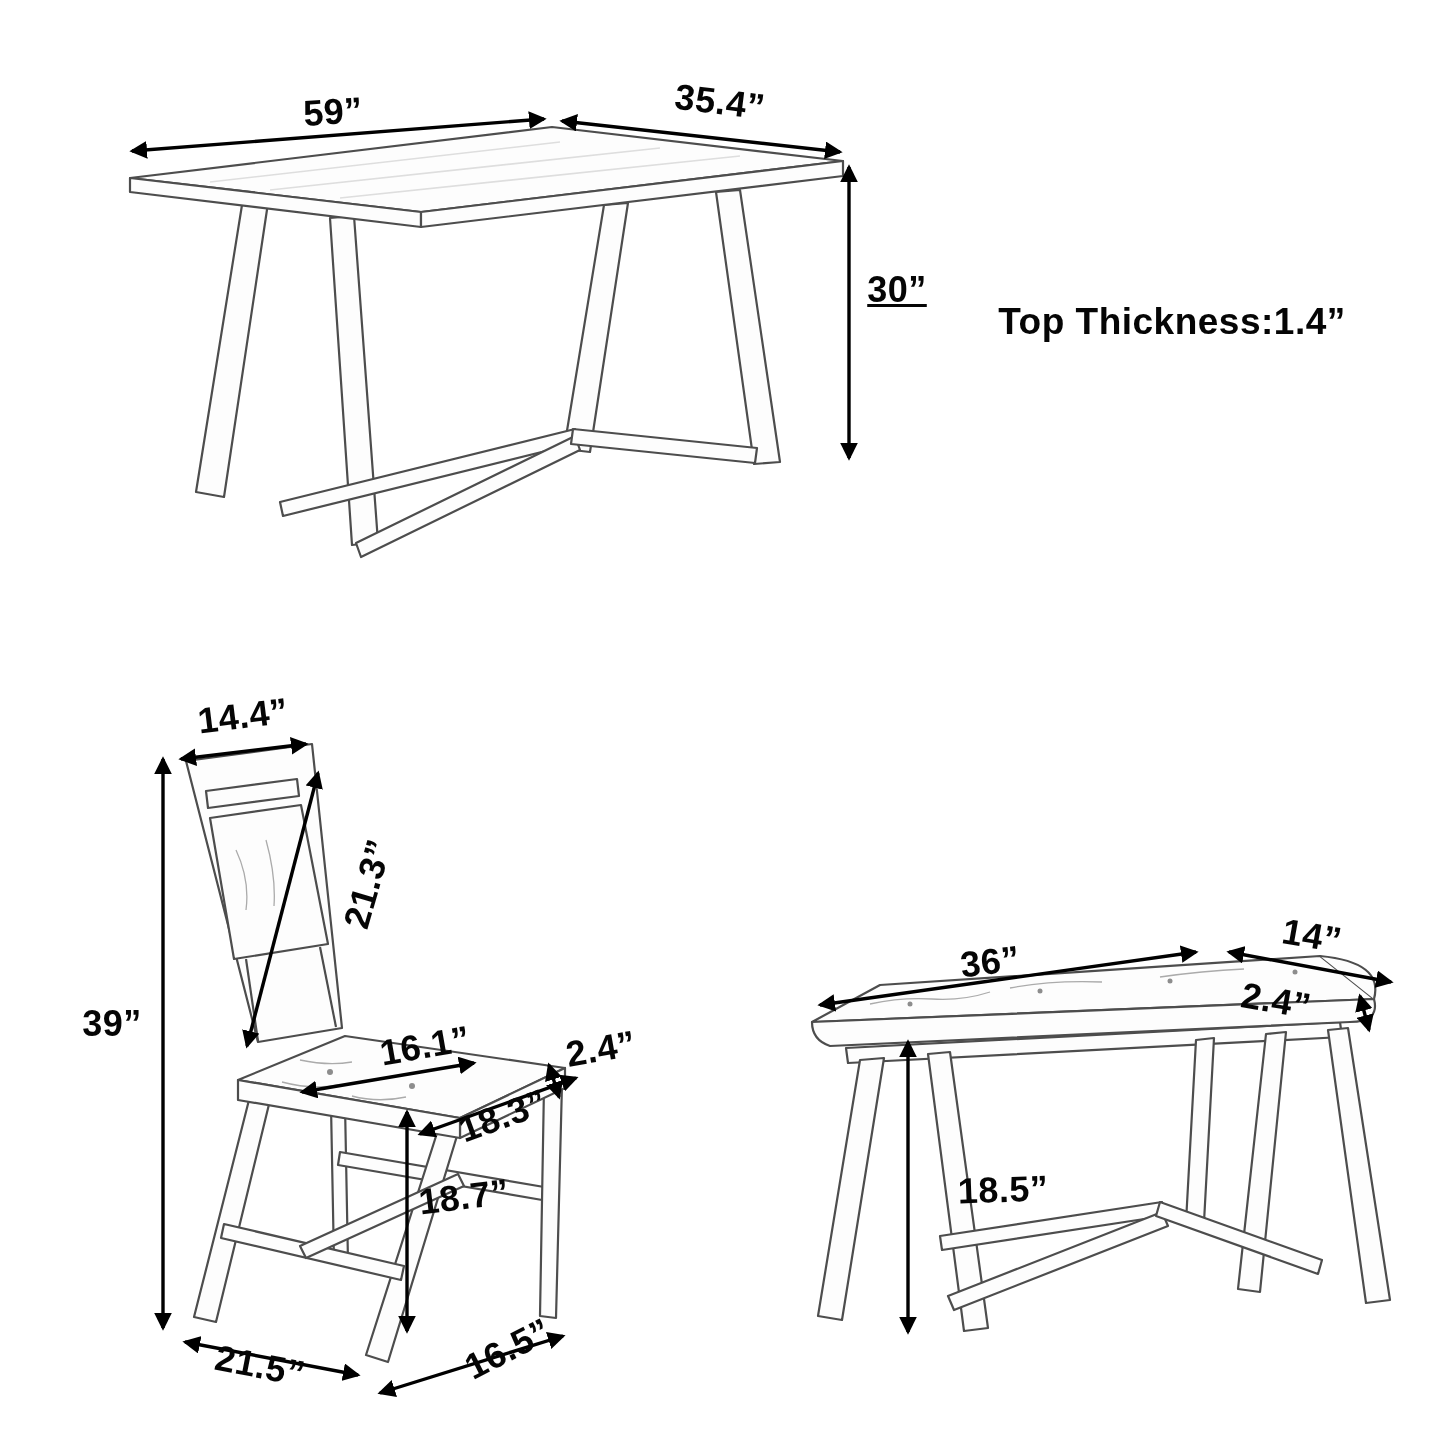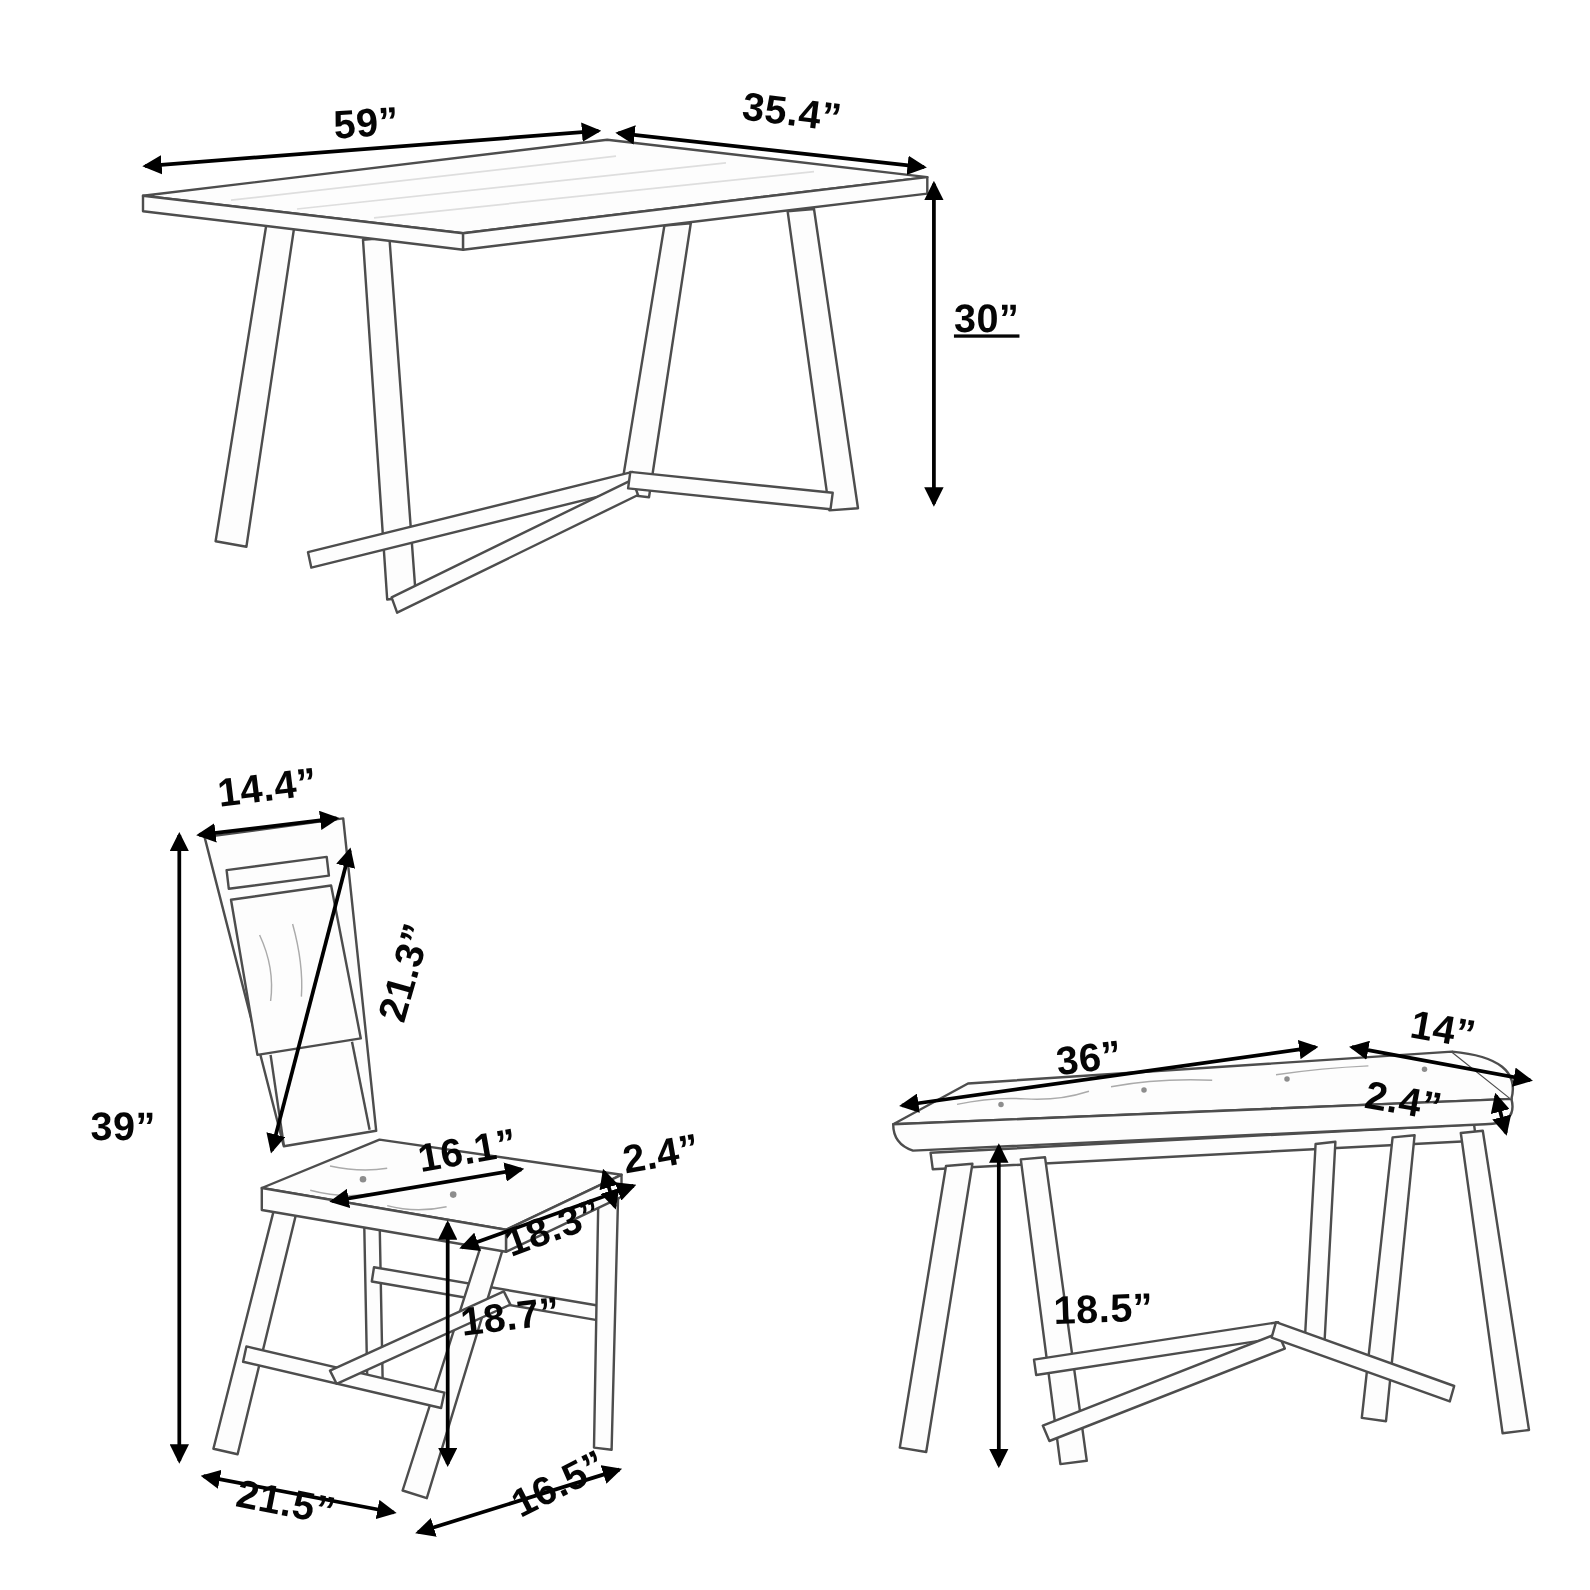--- a/index.html
+++ b/index.html
@@ -129,20 +129,21 @@
       <line class="dim" x1="820" y1="1005" x2="1196" y2="952" marker-start="url(#arr)" marker-end="url(#arr)"></line>
       <line class="dim" x1="1229" y1="952" x2="1391" y2="982" marker-start="url(#arr)" marker-end="url(#arr)"></line>
       <line class="dim" x1="1360" y1="996" x2="1369" y2="1030" marker-start="url(#arr)" marker-end="url(#arr)"></line>
       <line class="dim" x1="908" y1="1042" x2="908" y2="1332" marker-start="url(#arr)" marker-end="url(#arr)"></line>
     </g>
   </svg>
 
   <div class="dim-label" style="left:333px; top:112px; transform:translate(-50%,-50%) rotate(-4deg);">59”</div>
   <div class="dim-label" style="left:720px; top:102px; transform:translate(-50%,-50%) rotate(7deg);">35.4”</div>
   <div class="dim-label" style="left:897px; top:290px; transform:translate(-50%,-50%);text-decoration:underline;">30”</div>
+  <div class="dim-label big" style="left:1172px; top:322px; transform:translate(-50%,-50%);">Top Thickness:1.4”</div>
 
   <div class="dim-label" style="left:243px; top:716px; transform:translate(-50%,-50%) rotate(-7deg);">14.4”</div>
   <div class="dim-label" style="left:368px; top:884px; transform:translate(-50%,-50%) rotate(-74deg);">21.3”</div>
   <div class="dim-label" style="left:112px; top:1024px; transform:translate(-50%,-50%);">39”</div>
   <div class="dim-label" style="left:425px; top:1046px; transform:translate(-50%,-50%) rotate(-10deg);">16.1”</div>
   <div class="dim-label" style="left:601px; top:1049px; transform:translate(-50%,-50%) rotate(-10deg);">2.4”</div>
   <div class="dim-label" style="left:503px; top:1116px; transform:translate(-50%,-50%) rotate(-20deg);">18.3”</div>
   <div class="dim-label" style="left:464px; top:1197px; transform:translate(-50%,-50%) rotate(-7deg);">18.7”</div>
   <div class="dim-label" style="left:260px; top:1366px; transform:translate(-50%,-50%) rotate(11deg);">21.5”</div>
   <div class="dim-label" style="left:508px; top:1349px; transform:translate(-50%,-50%) rotate(-27deg);">16.5”</div>

